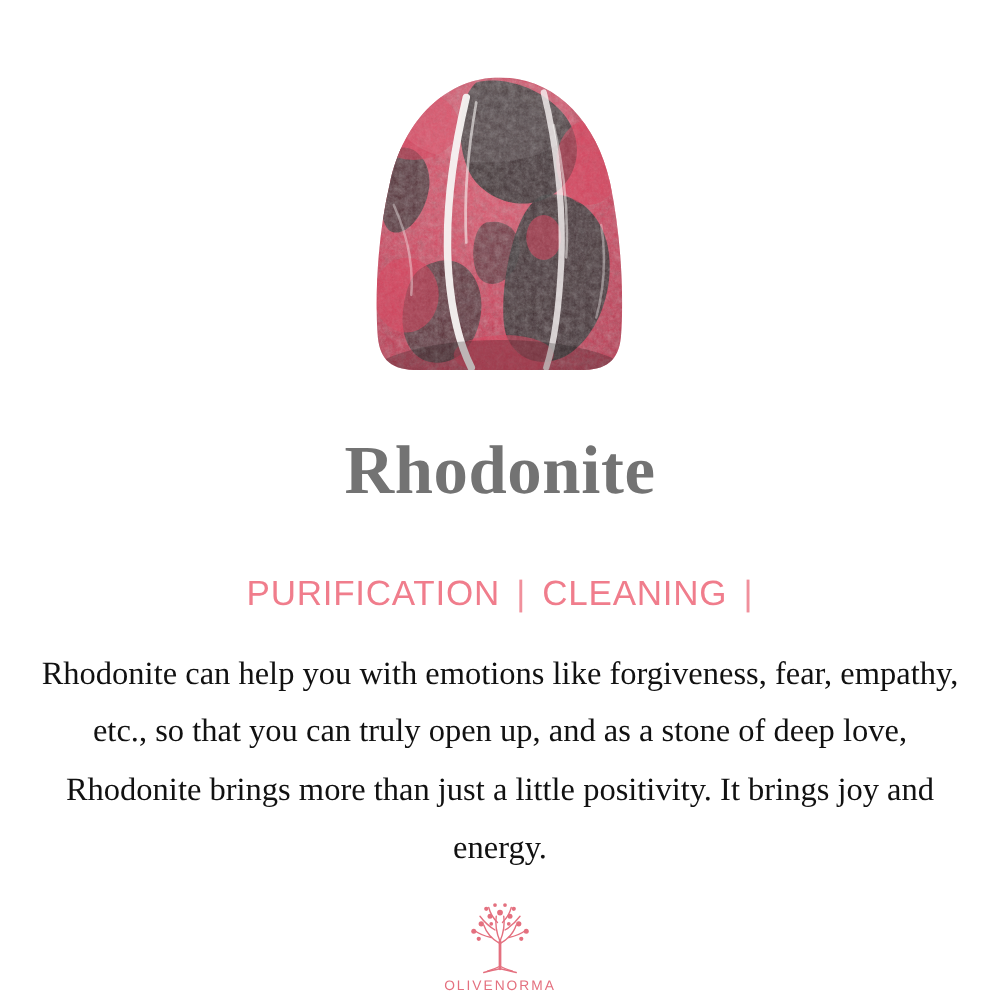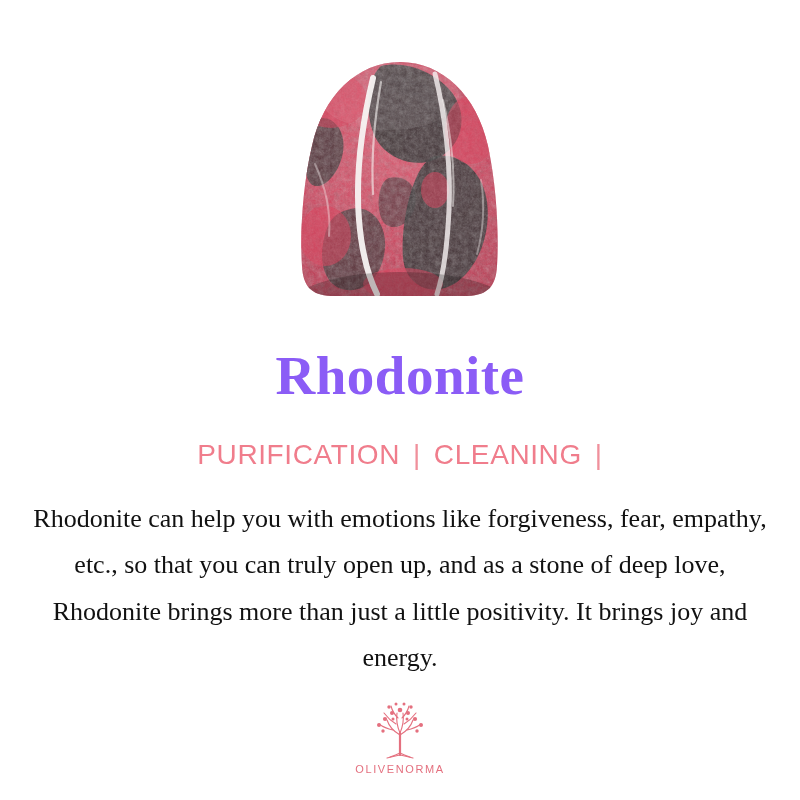--- a/index.html
+++ b/index.html
@@ -37,28 +37,28 @@
     width: 230px;
     height: 240px;
   }
 
   
   .title {
     margin-top: 48px;
     font-family: "Liberation Serif", serif;
     font-size: 55px;
     font-weight: 700;
-    color: #8b5cf6;
+    color: #737373;
     letter-spacing: 0.5px;
     line-height: 1;
   }
 
   
   .keywords {
-    margin-top: 36px;
+    margin-top: 56px;
     font-family: "Liberation Sans", sans-serif;
     font-size: 28px;
     color: #f07d8c;
     letter-spacing: 0.6px;
     display: flex;
     align-items: flex-start;
     gap: 13px;
     white-space: nowrap;
   }
   .kw-sep {

